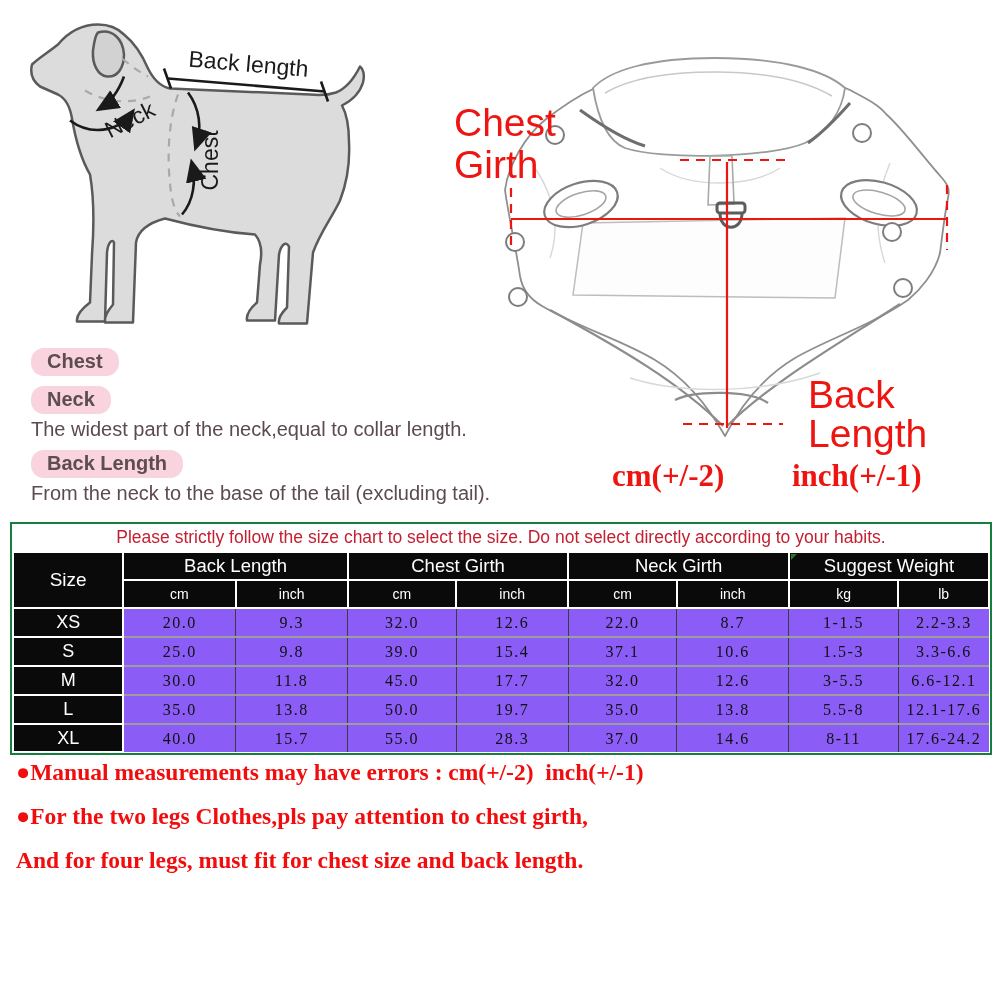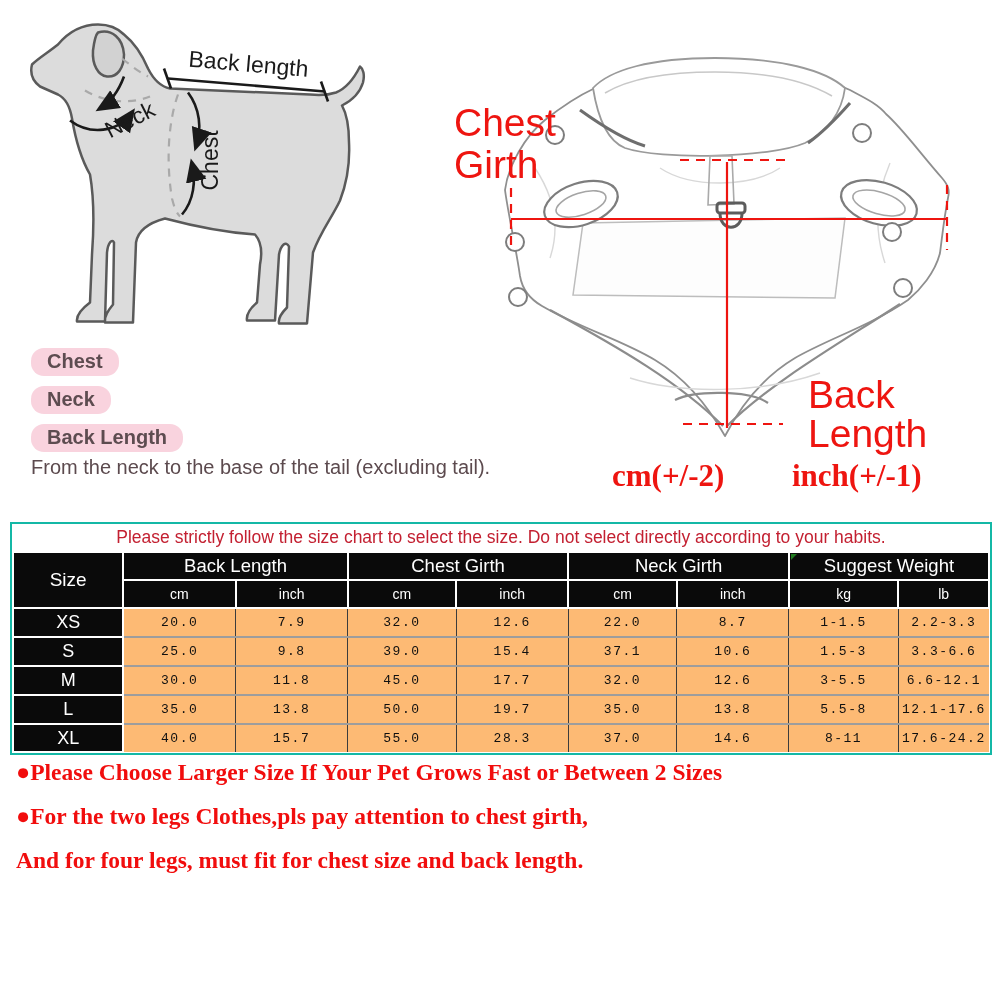--- a/index.html
+++ b/index.html
@@ -11,31 +11,31 @@
   .svg-label{font-family:"Liberation Sans",sans-serif;}
 
   
   #definitions{position:absolute;left:31px;top:348px;width:540px;}
   .def-block{margin-bottom:8px;}
   .def-pill{display:inline-block;background:#f9d3de;border-radius:13px;padding:2px 16px 3px 16px;
             font-size:20px;font-weight:700;color:#5d4c50;margin-bottom:2px;}
   .def-text{font-size:20px;color:#5c4a4e;line-height:26px;}
 
   
-  #size-table-wrap{position:absolute;left:10px;top:522px;width:978px;border:2px solid #14b8a6;background:#fff;}
+  #size-table-wrap{position:absolute;left:10px;top:522px;width:978px;border:2px solid #15803d;background:#fff;}
   table{border-collapse:collapse;width:100%;table-layout:fixed;}
   td,th{padding:0;text-align:center;vertical-align:middle;}
   .warn-cell{height:27px;font-size:17.5px;color:#c32031;background:#fff;border-bottom:1px solid #000;font-weight:400;}
   .hdr{background:#0a0a0a;color:#fff;border:2px solid #fff;font-weight:400;}
   .group-cell{height:26px;font-size:18.5px;}
   .unit-cell{height:26px;font-size:14px;}
   .size-hdr{font-size:19px;}
   .size-cell{background:#0a0a0a;color:#fff;border:2px solid #fff;font-size:18px;height:26px;}
-  .num-cell{font-family:Liberation Mono, monospace;font-size:13px;color:#101010;
-            letter-spacing:1.5px;border-left:1px solid #3c3c3c;background:#fdba74;height:27px;}
+  .num-cell{font-family:Liberation Serif, serif;font-size:16px;color:#101010;
+            letter-spacing:1.5px;border-left:1px solid #3c3c3c;background:#8b5cf6;height:27px;}
   tr.data-row td{border-top:2px solid #9d9d9d;}
   tr.data-row.first td{border-top:2px solid #101010;}
   .rel{position:relative;}
   .green-mark{position:absolute;left:1px;top:1px;width:0;height:0;
               border-top:6px solid #1f7a1f;border-right:6px solid transparent;}
 
   
   #notes{position:absolute;left:16px;top:760px;width:960px;color:#f10d0d;
          font-family:"Liberation Serif",serif;font-weight:700;}
   .notes-title{font-size:26px;margin:0 0 17px 0;}
@@ -155,20 +155,21 @@
   <text x="182" y="438" font-size="31" font-weight="bold" font-family="Liberation Serif,serif" fill="#ee1510">cm(+/-2)</text>
   <text x="362" y="438" font-size="31" font-weight="bold" font-family="Liberation Serif,serif" fill="#ee1510">inch(+/-1)</text>
 </svg>
 
 <div id="definitions">
   <div class="def-block">
     <span class="def-pill">Chest</span>
   </div>
   <div class="def-block">
     <span class="def-pill">Neck</span>
+    <div class="def-text">The widest part of the neck,equal to collar length.</div>
   </div>
   <div class="def-block">
     <span class="def-pill">Back Length</span>
     <div class="def-text">From the neck to the base of the tail (excluding tail).</div>
   </div>
 </div>
 
 <div id="size-table-wrap">
 <table>
   <colgroup>
@@ -201,21 +202,21 @@
     <td class="hdr unit-cell">cm</td>
     <td class="hdr unit-cell">inch</td>
     <td class="hdr unit-cell">cm</td>
     <td class="hdr unit-cell">inch</td>
     <td class="hdr unit-cell">kg</td>
     <td class="hdr unit-cell">lb</td>
   </tr>
   <tr class="data-row first">
     <td class="size-cell">XS</td>
     <td class="num-cell">20.0</td>
-    <td class="num-cell">7.9</td>
+    <td class="num-cell">9.3</td>
     <td class="num-cell">32.0</td>
     <td class="num-cell">12.6</td>
     <td class="num-cell">22.0</td>
     <td class="num-cell">8.7</td>
     <td class="num-cell">1-1.5</td>
     <td class="num-cell">2.2-3.3</td>
   </tr>
   <tr class="data-row">
     <td class="size-cell">S</td>
     <td class="num-cell">25.0</td>
@@ -258,16 +259,16 @@
     <td class="num-cell">37.0</td>
     <td class="num-cell">14.6</td>
     <td class="num-cell">8-11</td>
     <td class="num-cell">17.6-24.2</td>
   </tr>
 </tbody>
     </table>
 </div>
 
 <div id="notes">
-  <p class="note-line">●Please Choose Larger Size If Your Pet Grows Fast or Between 2 Sizes</p>
+  <p class="note-line">●Manual measurements may have errors : cm(+/-2)  inch(+/-1)</p>
   <p class="note-line">●For the two legs Clothes,pls pay attention to chest girth,</p>
   <p class="note-line">And for four legs, must fit for chest size and back length.</p>
 </div>
 
 </body></html>

